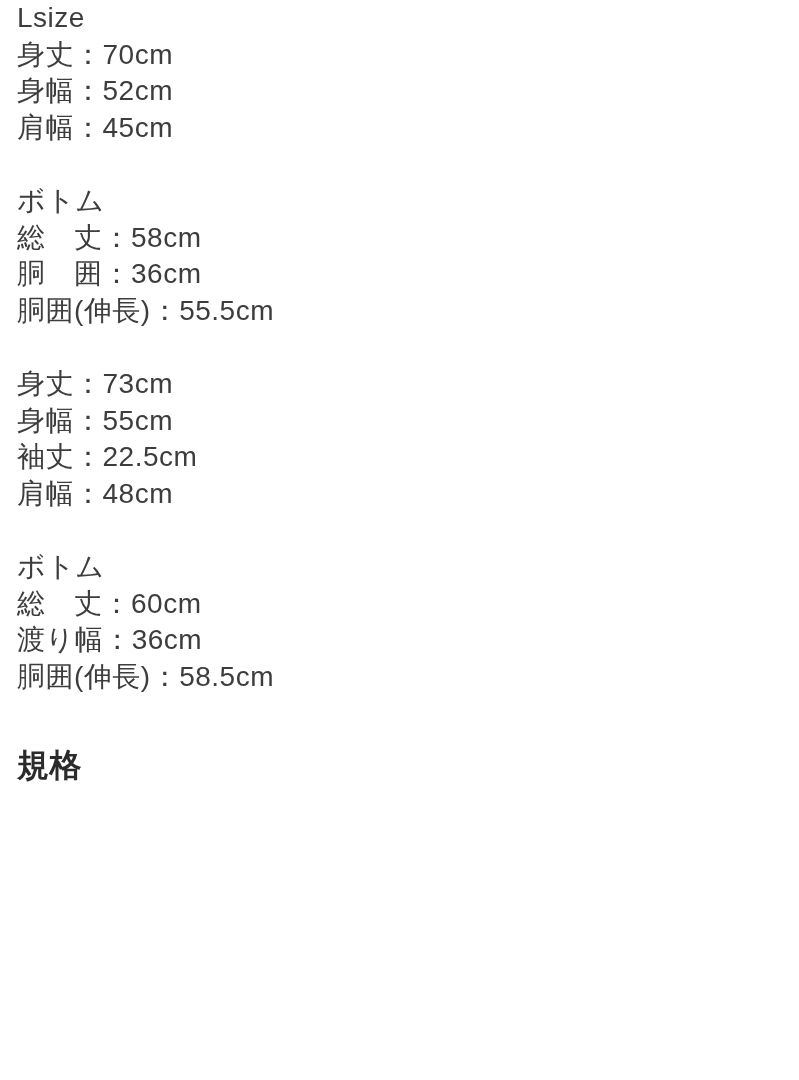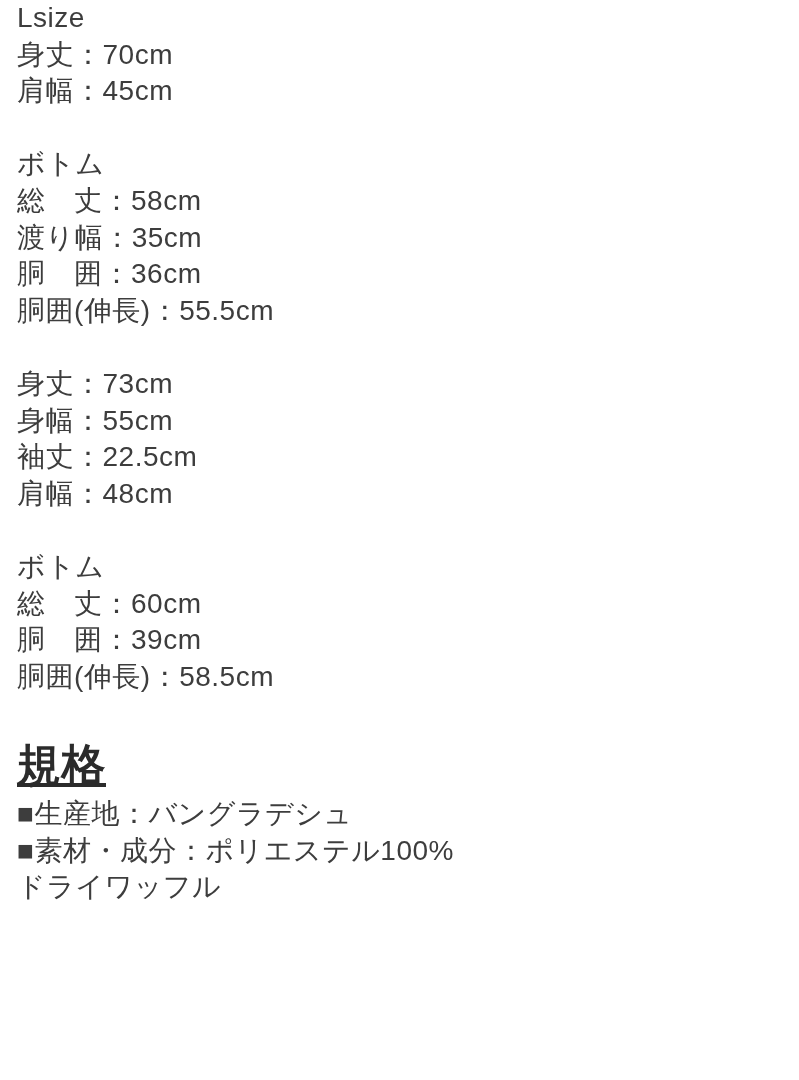--- a/index.html
+++ b/index.html
@@ -25,68 +25,62 @@
     letter-spacing: 0.5px;
   }
   .line {
     white-space: pre;
     height: 36.6px;
   }
   .blank-line {
     height: 36.6px;
   }
   .spec-heading {
-    font-size: 44px;
+    font-size: 32px;
     line-height: 48px;
     font-weight: 700;
     color: #2b2b2b;
     margin: 46px 0 7px 0;
-    text-decoration: underline;
   }
 </style>
 </head>
 <body>
 
 <div class="page">
 
   <section>
     <div class="line">Lsize</div>
     <div class="line">身丈：70cm</div>
+    <div class="line">身幅：52cm</div>
     <div class="line">肩幅：45cm</div>
   </section>
 
   <div class="blank-line"></div>
 
   <section>
     <div class="line">ボトム</div>
     <div class="line">総　丈：58cm</div>
-    <div class="line">渡り幅：35cm</div>
     <div class="line">胴　囲：36cm</div>
     <div class="line">胴囲(伸長)：55.5cm</div>
   </section>
 
   <div class="blank-line"></div>
 
   <section>
     <div class="line">身丈：73cm</div>
     <div class="line">身幅：55cm</div>
     <div class="line">袖丈：22.5cm</div>
     <div class="line">肩幅：48cm</div>
   </section>
 
   <div class="blank-line"></div>
 
   <section>
     <div class="line">ボトム</div>
     <div class="line">総　丈：60cm</div>
-    <div class="line">胴　囲：39cm</div>
+    <div class="line">渡り幅：36cm</div>
     <div class="line">胴囲(伸長)：58.5cm</div>
   </section>
 
   <h2 class="spec-heading">規格</h2>
 
-  <section>
-    <div class="line">■生産地：バングラデシュ</div>
-    <div class="line">■素材・成分：ポリエステル100%</div>
-    <div class="line">ドライワッフル</div>
-  </section>
 
 </div>
 
 </body></html>

